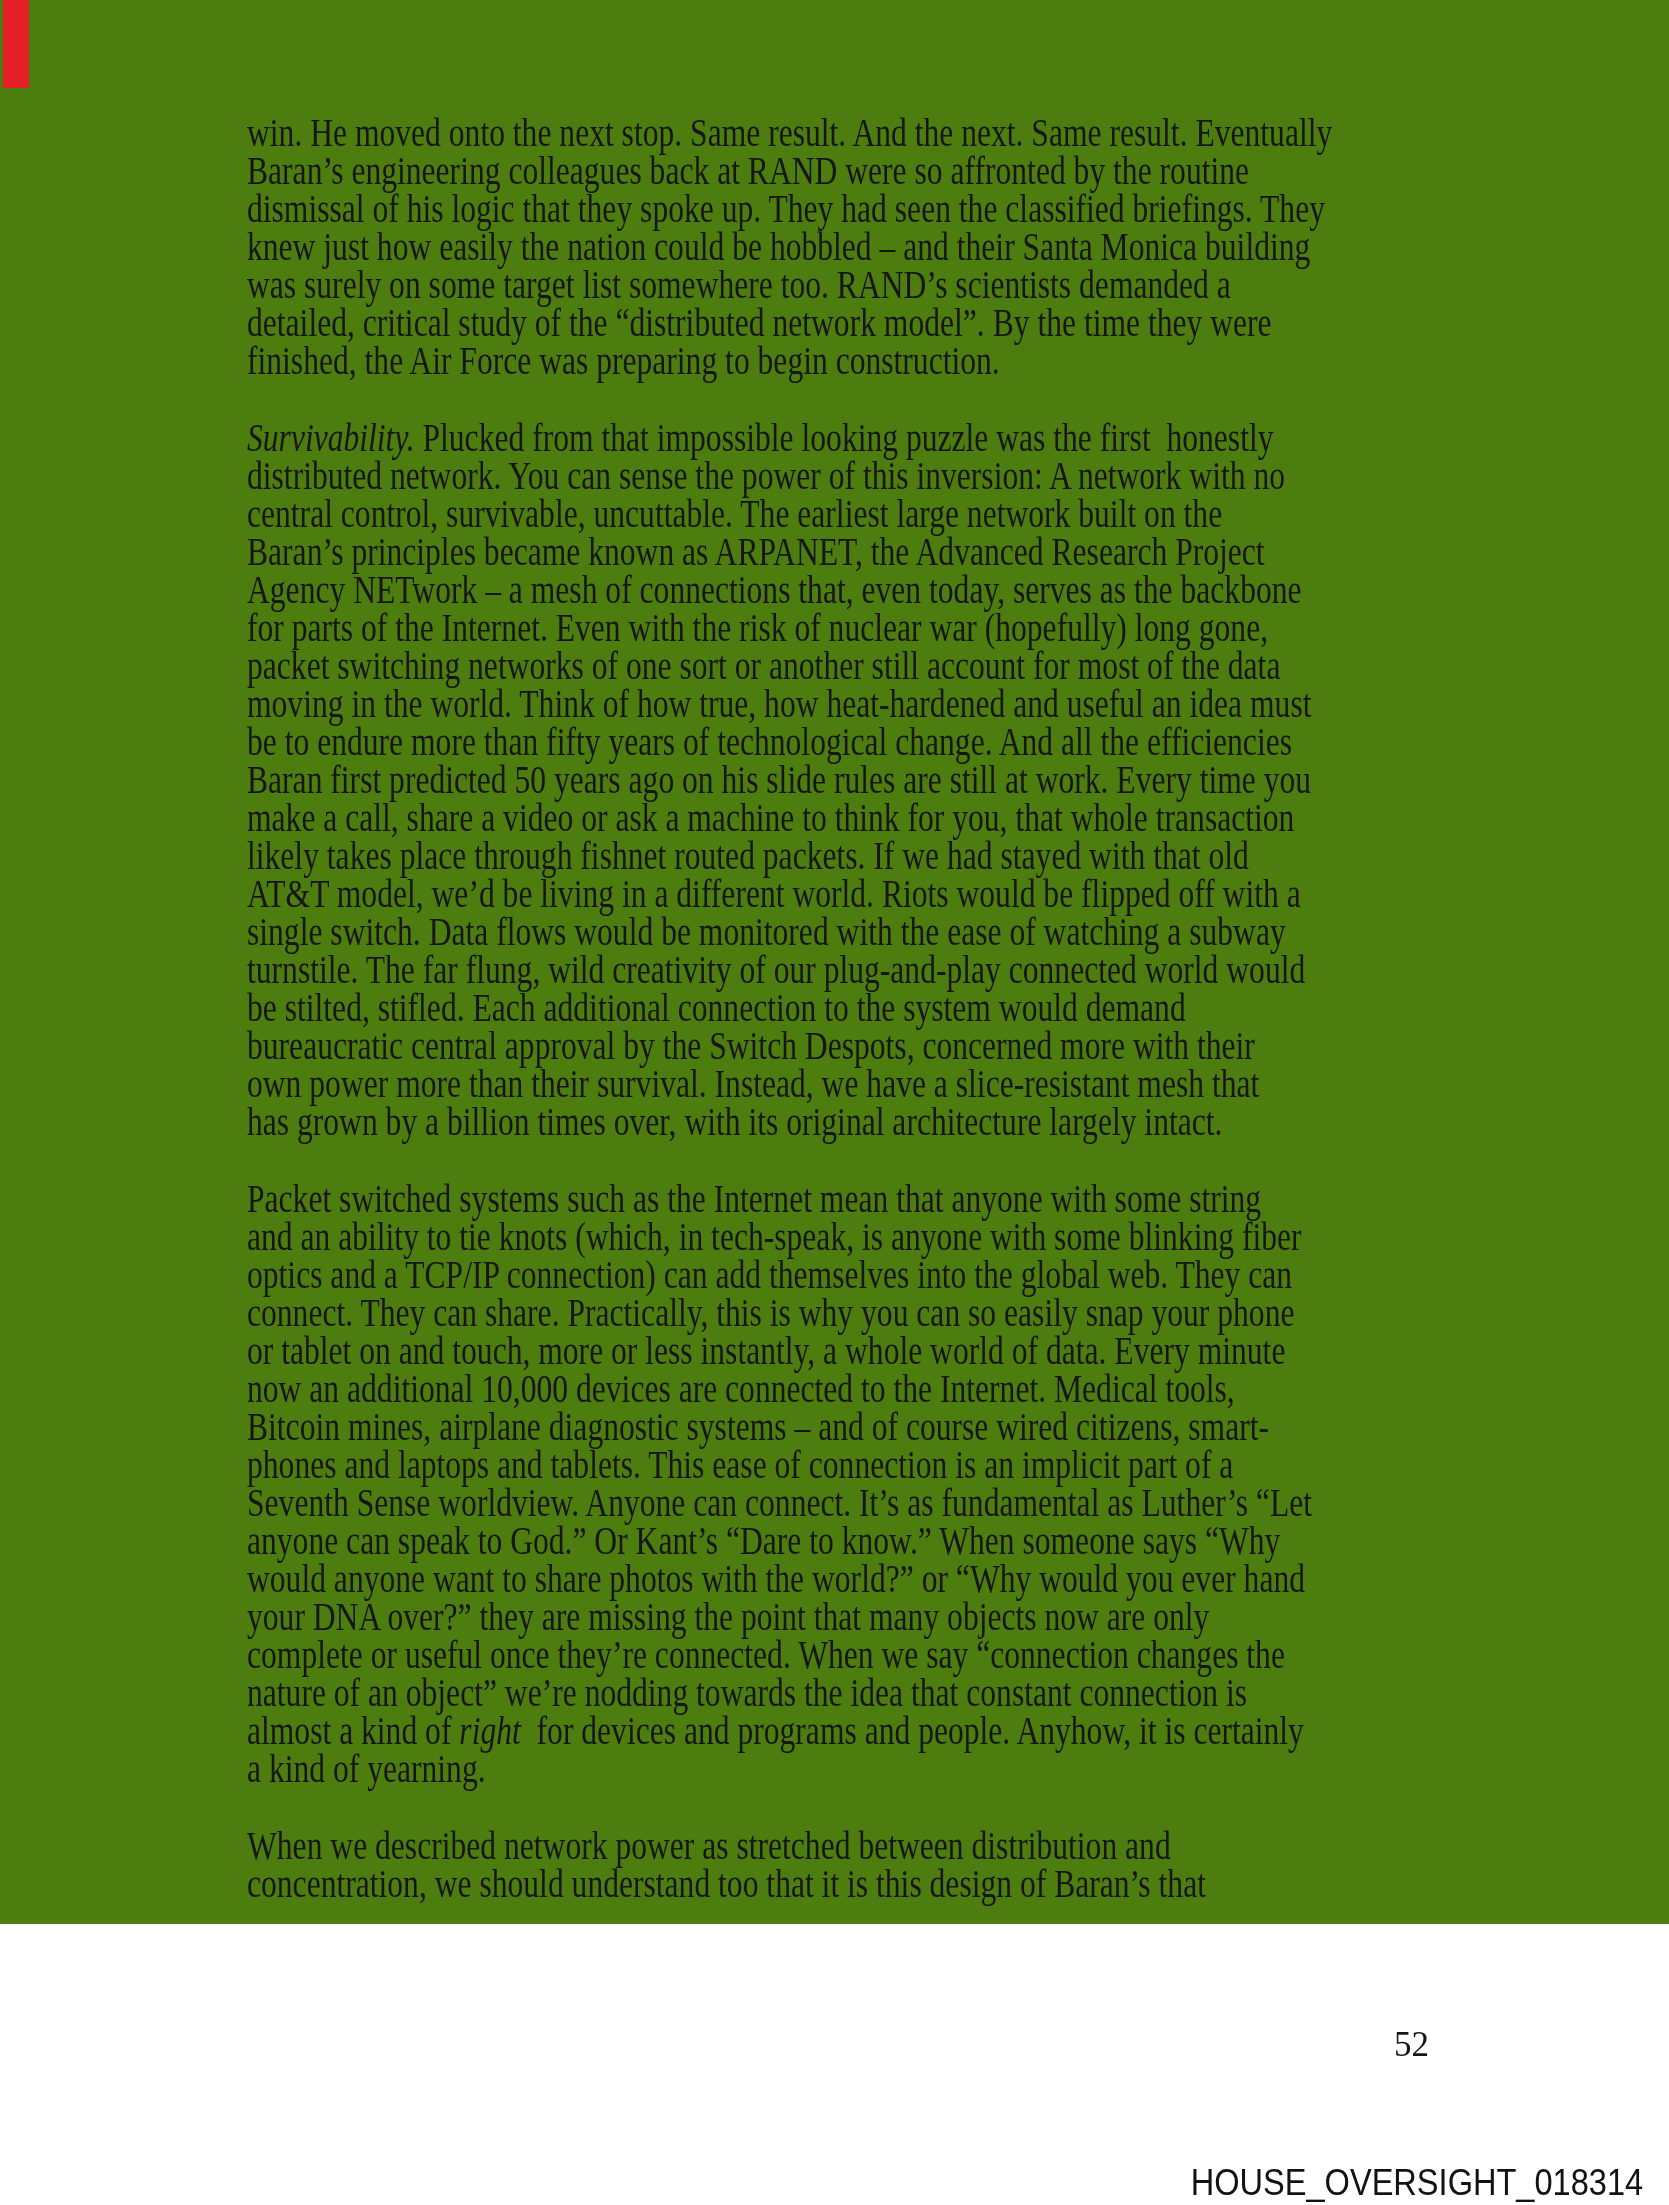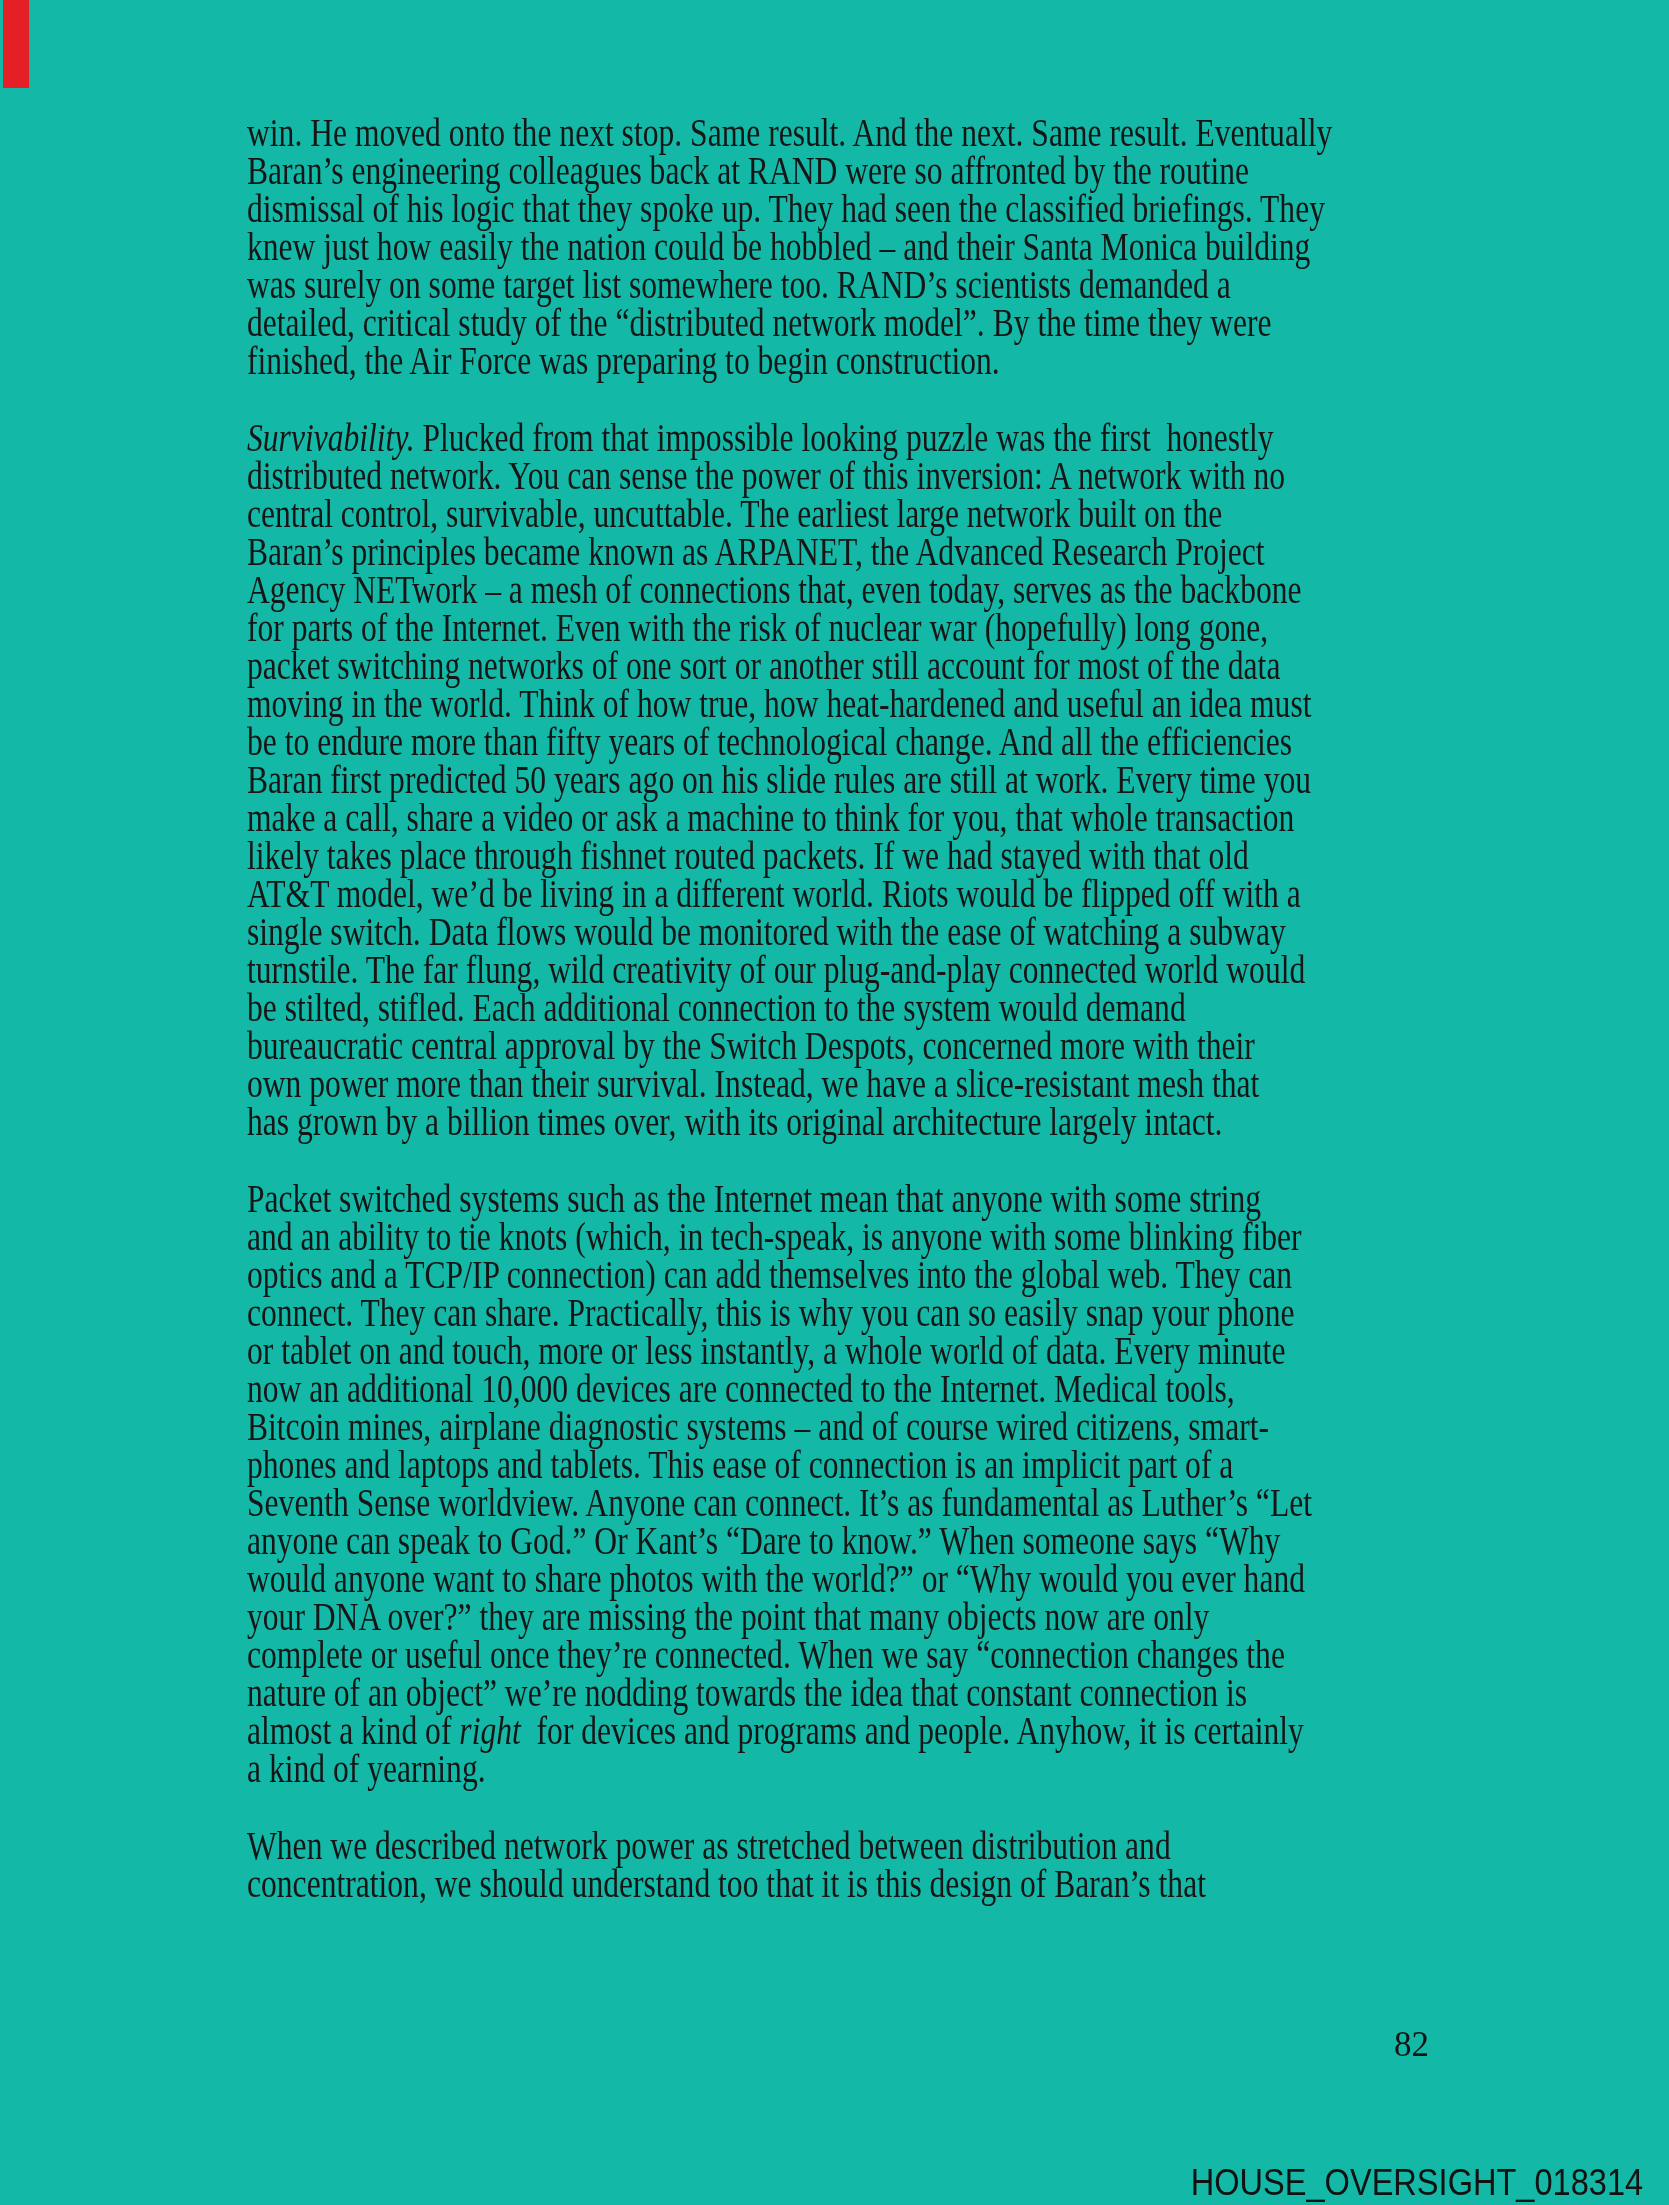--- a/index.html
+++ b/index.html
@@ -5,22 +5,22 @@
   html, body { margin: 0; padding: 0; }
   body {
     width: 1669px; height: 2205px;
     background: #ffffff;
     position: relative;
     font-family: "Liberation Serif", serif;
     overflow: hidden;
   }
   .page {
     position: absolute; left: 0; top: 0;
-    width: 1669px; height: 2205px;
-    background: #14b8a6;
+    width: 1669px; height: 1924px;
+    background: #4d7c0f;
   }
   .red-mark {
     position: absolute; left: 3.3px; top: 0;
     width: 26px; height: 88px;
     background: #e41f25;
   }
   .body-text {
     position: absolute; left: 247px; top: 114px;
     color: #161616;
     font-size: 39px;
@@ -102,17 +102,17 @@
         <div class="line"><span>nature of an object” we’re nodding towards the idea that constant connection is</span></div>
         <div class="line"><span>almost a kind of </span><span class="it">right</span><span>  for devices and programs and people. Anyhow, it is certainly</span></div>
         <div class="line"><span>a kind of yearning.</span></div>
       </div>
       <div class="para">
         <div class="line"><span>When we described network power as stretched between distribution and</span></div>
         <div class="line"><span>concentration, we should understand too that it is this design of Baran’s that</span></div>
       </div>
     </div>
 
-  <div class="pageno">82</div>
+  <div class="pageno">52</div>
 
   <div class="bates">HOUSE_OVERSIGHT_018314</div>
 </div>
 
 
 </body></html>

